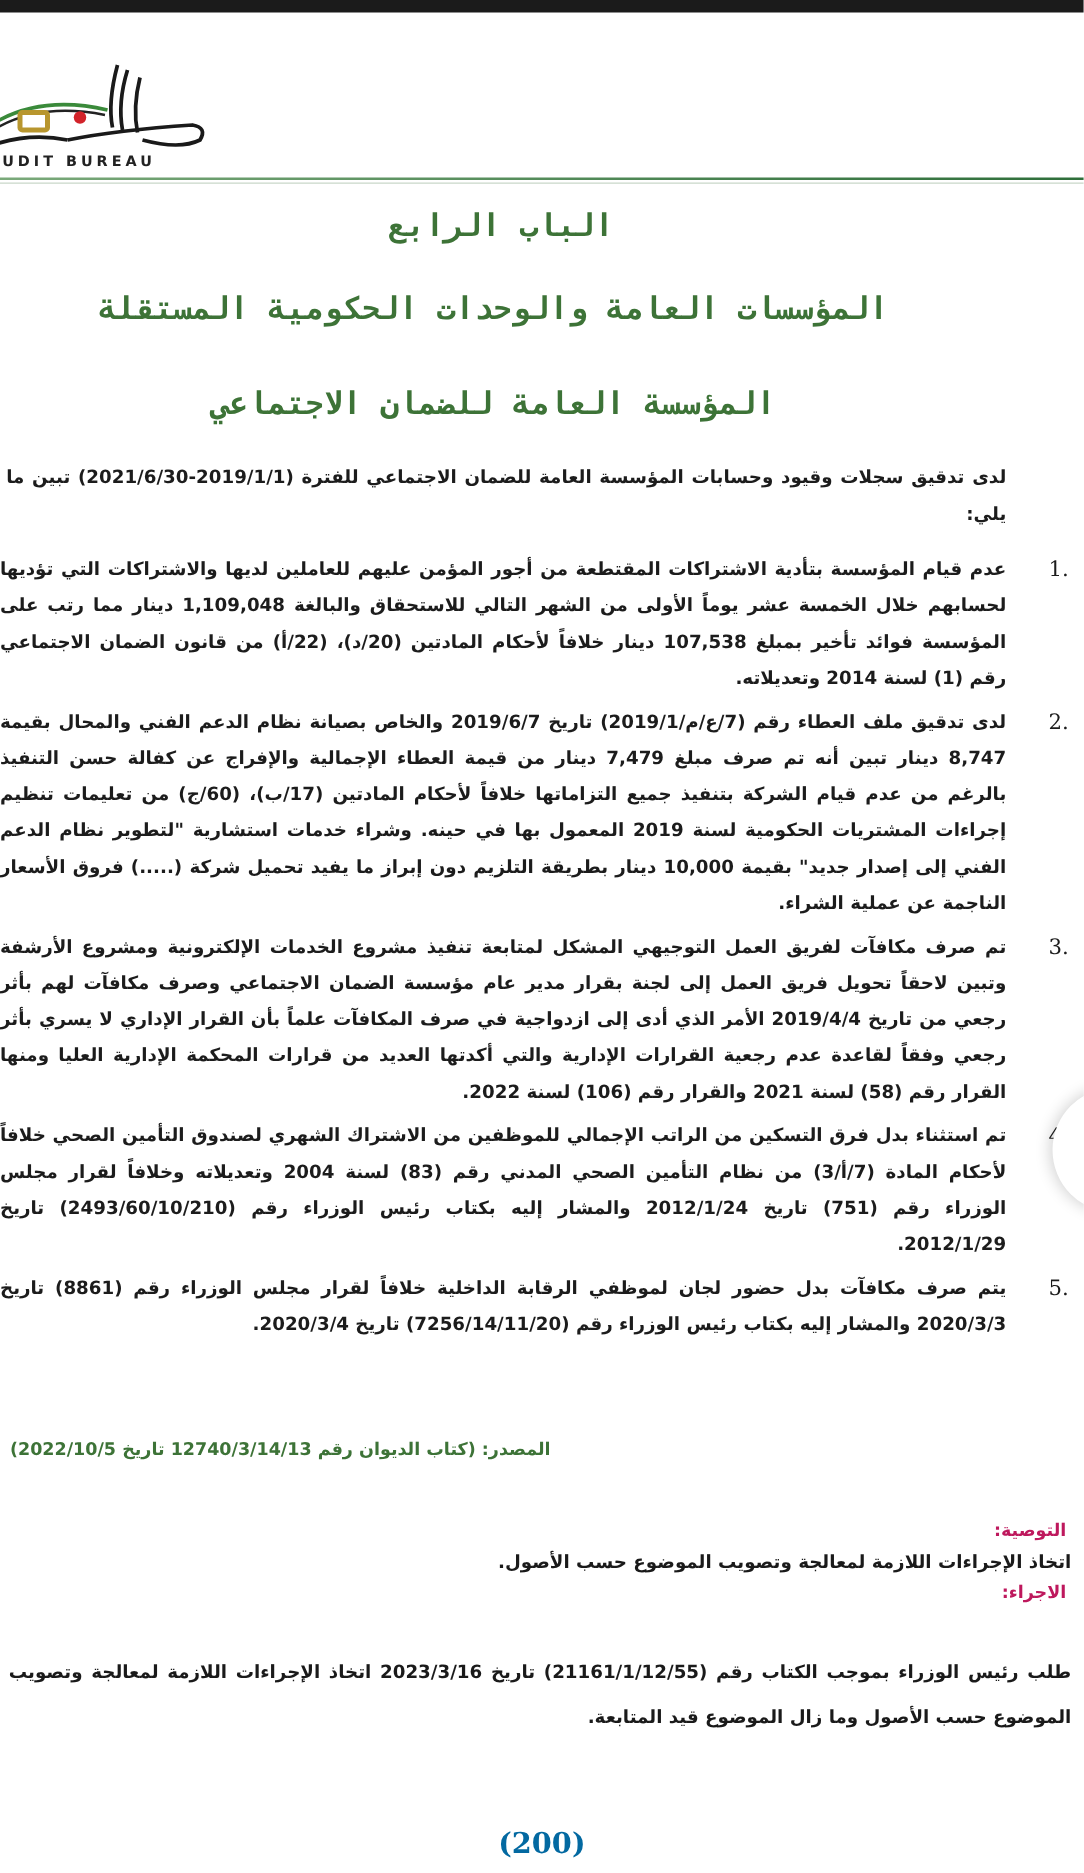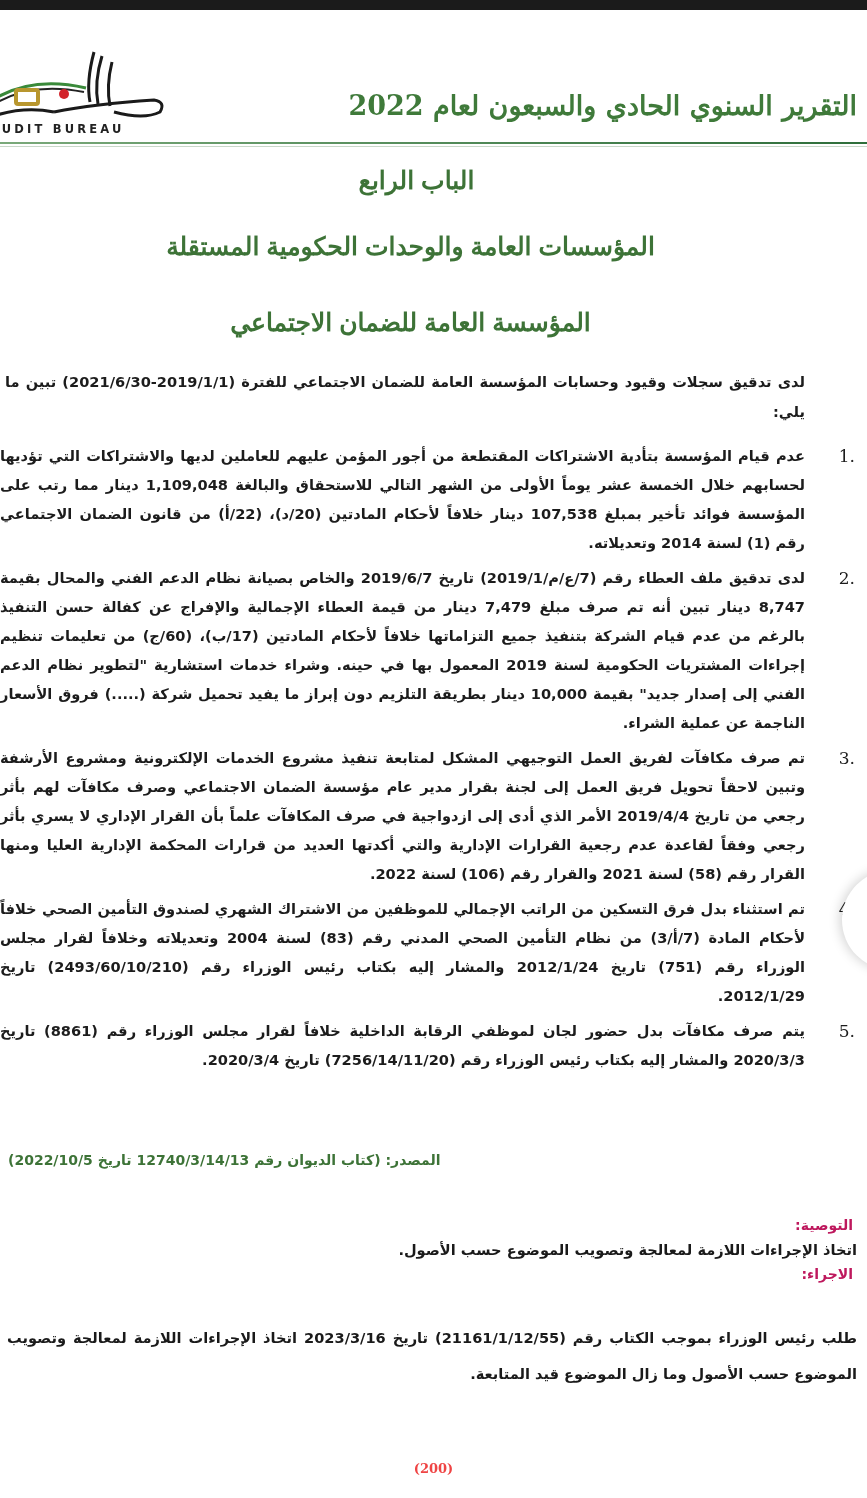--- a/index.html
+++ b/index.html
@@ -17,22 +17,22 @@
   }
   .logo { position: absolute; left: -6px; top: 2px; width: 180px; height: 96px; }
   .logo-en {
     position: absolute; left: -4px; top: 80px; font-family: "DejaVu Sans", sans-serif;
     font-size: 11.5px; letter-spacing: 3.2px; color: #222; font-weight: bold; white-space: nowrap;
   }
   .rule1 { position: absolute; left: 0; top: 142px; width: 867px; height: 2px; background: linear-gradient(to right, #7aa97a, #2e6e3a); }
   .rule2 { position: absolute; left: 0; top: 146px; width: 867px; height: 1px; background: #c9d8c9; }
 
   .h1, .h2, .h3 {
-    position: absolute; left: 16px; width: 771px; text-align: center; direction: rtl;
-    color: #3d7337; font-weight: bold; font-family: Liberation Sans, sans-serif;
+    position: absolute; left: 0; width: 771px; text-align: center; direction: rtl;
+    color: #3d7337; font-weight: bold; font-family: Liberation Mono, monospace;
   }
   .h1 { top: 166px; font-size: 25px; padding-left: 30px; box-sizing: border-box; }
   .h2 { top: 232px; font-size: 25px; padding-left: 18px; box-sizing: border-box; }
   .h3 { top: 308px; font-size: 25px; padding-left: 18px; box-sizing: border-box; }
 
   .body-text {
     position: absolute; right: 62px; width: 800px; direction: rtl; text-align: justify;
     font-size: 14.6px; line-height: 30px; font-weight: bold; color: #1c1c1c;
   }
   .intro { top: 367px; }
@@ -57,21 +57,21 @@
   }
   .rec-label { top: 1217px; }
   .act-label { top: 1266px; }
   .rec-text { position: absolute; right: 10px; top: 1241px; direction: rtl; font-size: 14.6px; font-weight: bold; }
   .act-text {
     position: absolute; right: 10px; top: 1320px; width: 850px; direction: rtl; text-align: justify;
     font-size: 14.6px; line-height: 36px; font-weight: bold;
   }
   .page-num {
     position: absolute; left: 0; width: 867px; top: 1461px; text-align: center;
-    font-family: "DejaVu Serif", serif; font-weight: bold; font-size: 13px; color: #ef4444;
+    font-family: "DejaVu Serif", serif; font-weight: bold; font-size: 23px; color: #0369a1;
   }
   .circle-artifact {
     position: absolute; left: 842px; top: 870px; width: 100px; height: 100px; border-radius: 50%;
     background: #ffffff; box-shadow: -2px 0 12px rgba(0,0,0,0.18);
   }
 </style>
 </head>
 <body>
 
 <div class="topbar"></div>
@@ -83,21 +83,20 @@
       <path d="M4 60 Q40 40 90 50" stroke="#222" stroke-width="2" fill="none"></path>
       <rect x="20" y="46" width="26" height="18" rx="4" fill="#b8962e"></rect>
       <rect x="24" y="50" width="18" height="10" fill="#fff"></rect>
       <circle cx="70" cy="52" r="5" fill="#d2232a"></circle>
       <path d="M100 10 Q92 40 96 60 M108 14 Q100 40 104 62 M118 20 Q112 44 116 64" stroke="#1a1a1a" stroke-width="3" fill="none"></path>
       <path d="M60 70 Q100 62 160 58 Q172 60 166 70 Q150 78 120 70" stroke="#1a1a1a" stroke-width="3" fill="none"></path>
       <path d="M0 74 Q30 64 60 70" stroke="#1a1a1a" stroke-width="3" fill="none"></path>
     </svg>
     <span class="logo-en">AUDIT BUREAU</span>
   </div>
-  <div class="header-title">التقرير السنوي الحادي والسبعون لعام 2022</div>
 </div>
 <div class="rule1"></div>
 <div class="rule2"></div>
 
 <div class="h1">الباب الرابع</div>
 <div class="h2">المؤسسات العامة والوحدات الحكومية المستقلة</div>
 <div class="h3">المؤسسة العامة للضمان الاجتماعي</div>
 
 <div class="body-text intro">لدى تدقيق سجلات وقيود وحسابات المؤسسة العامة للضمان الاجتماعي للفترة (2019/1/1-2021/6/30) تبين ما يلي:</div>
 

